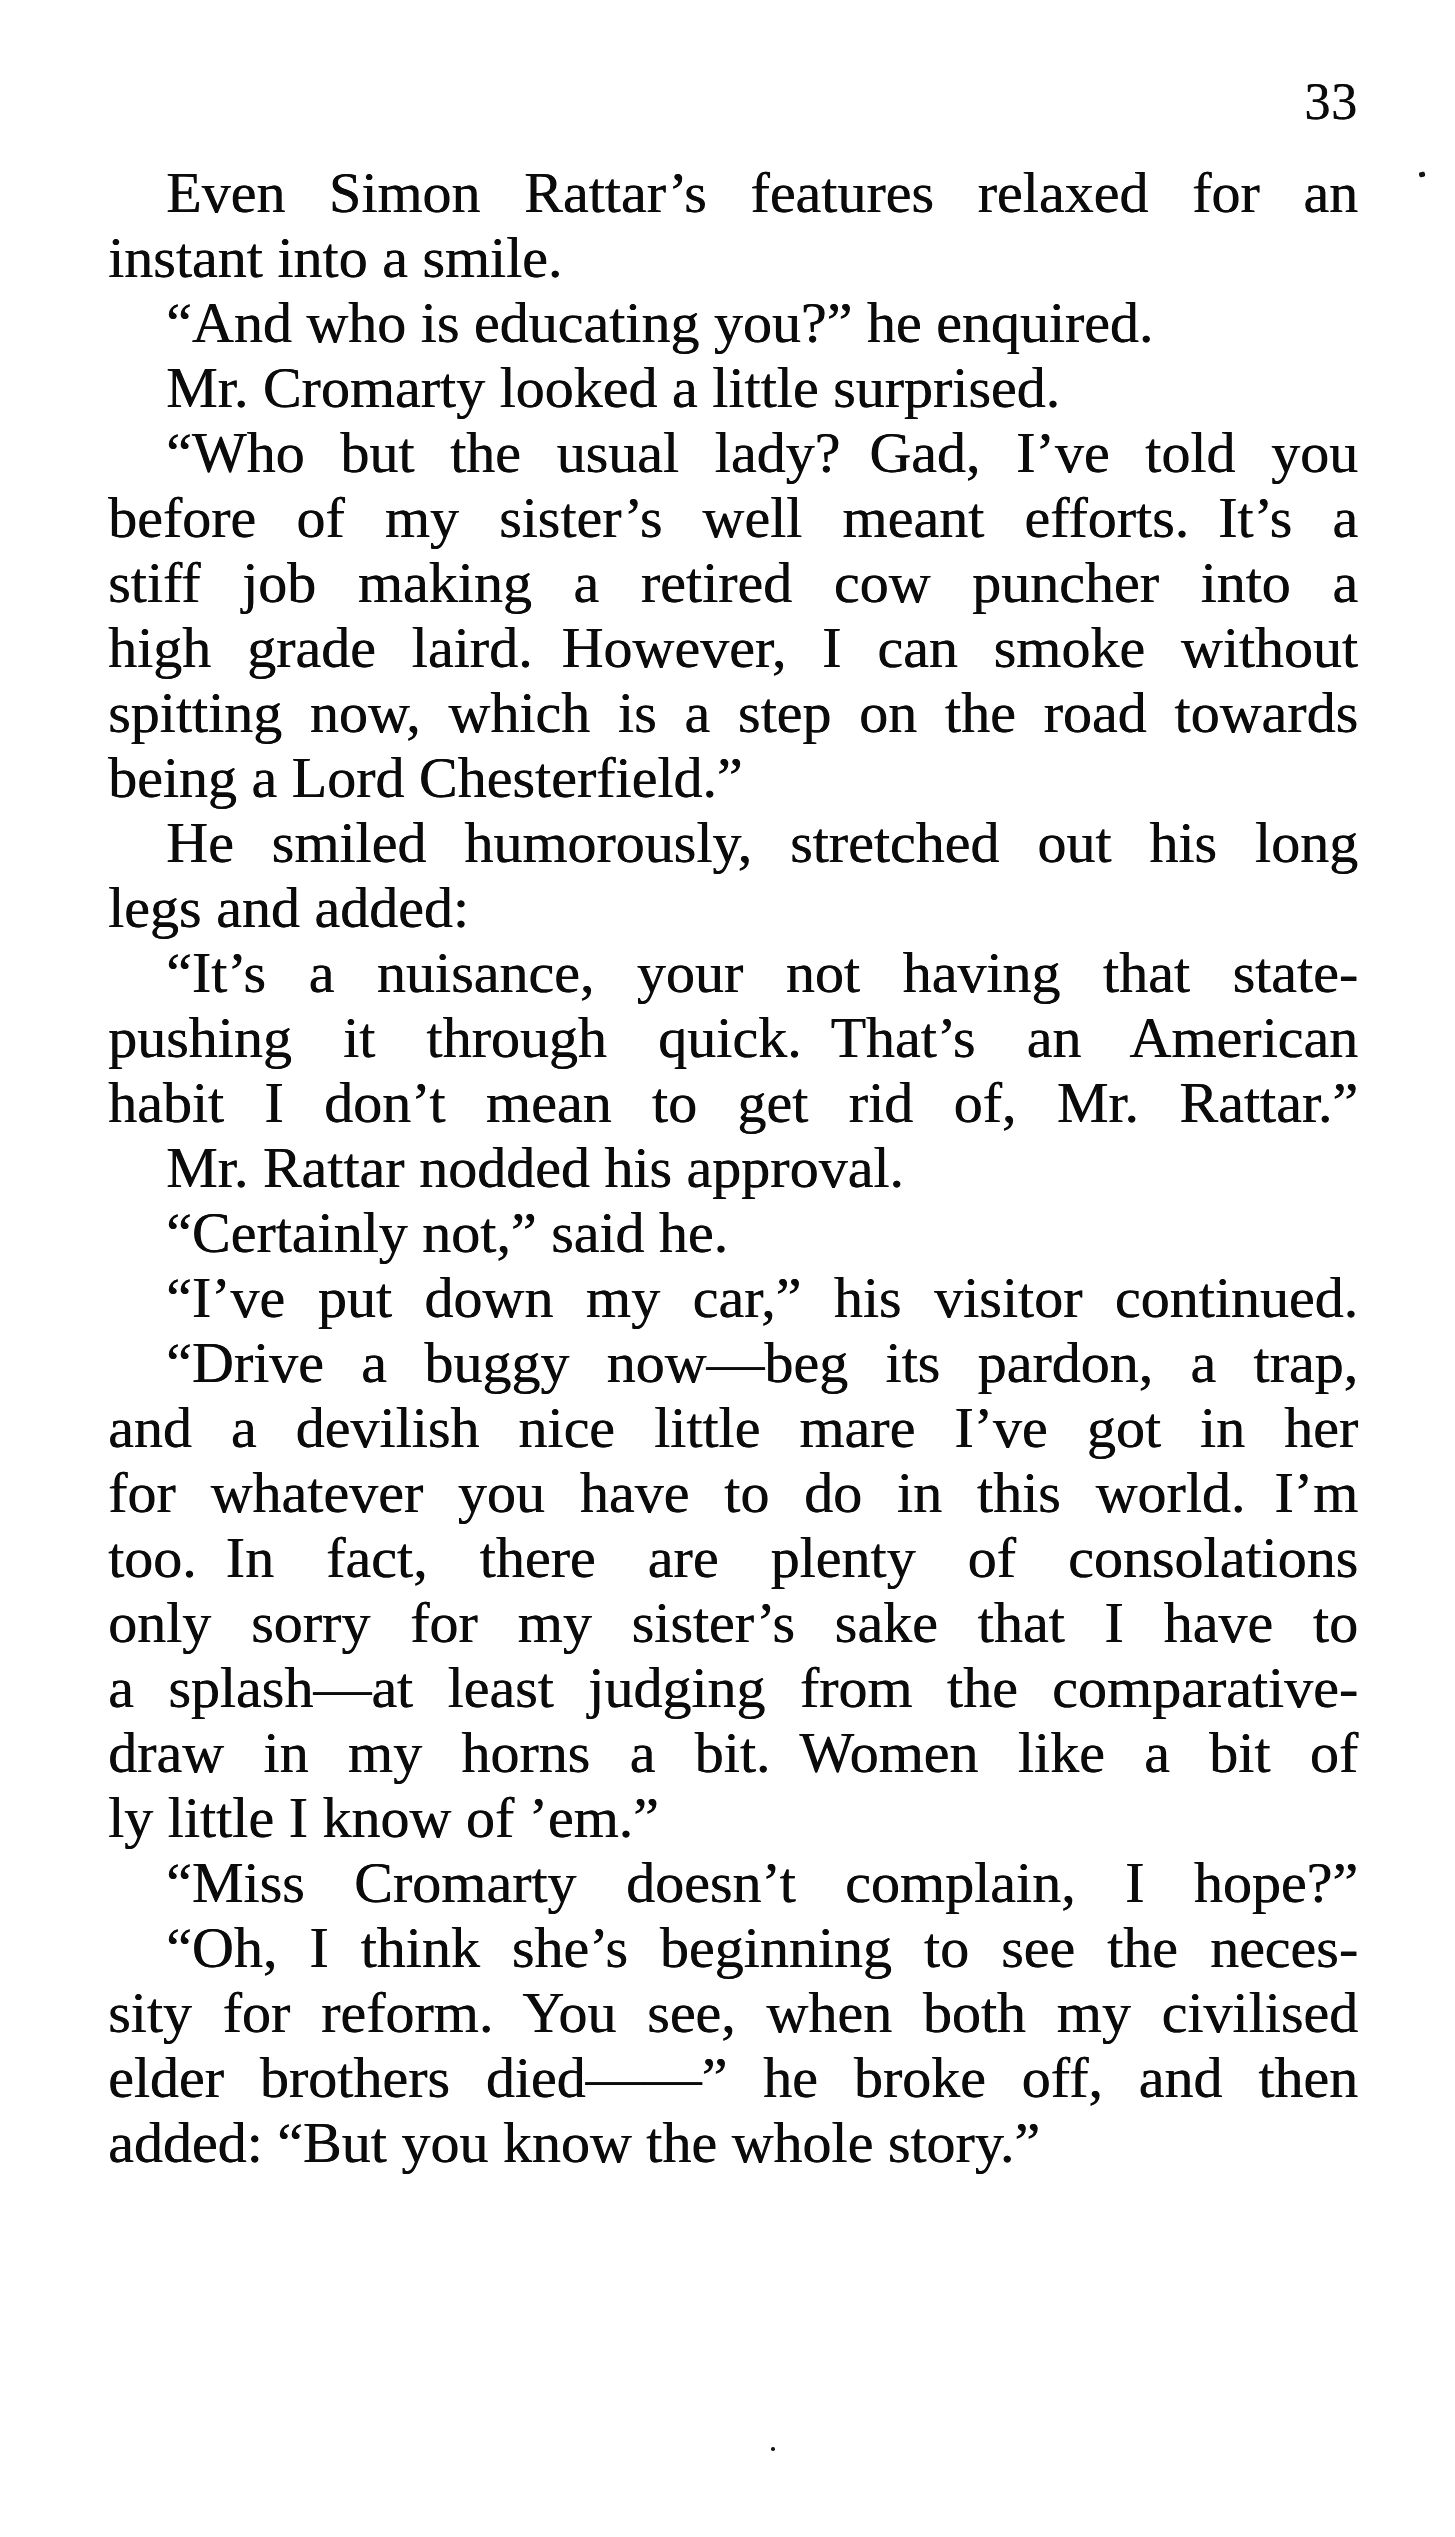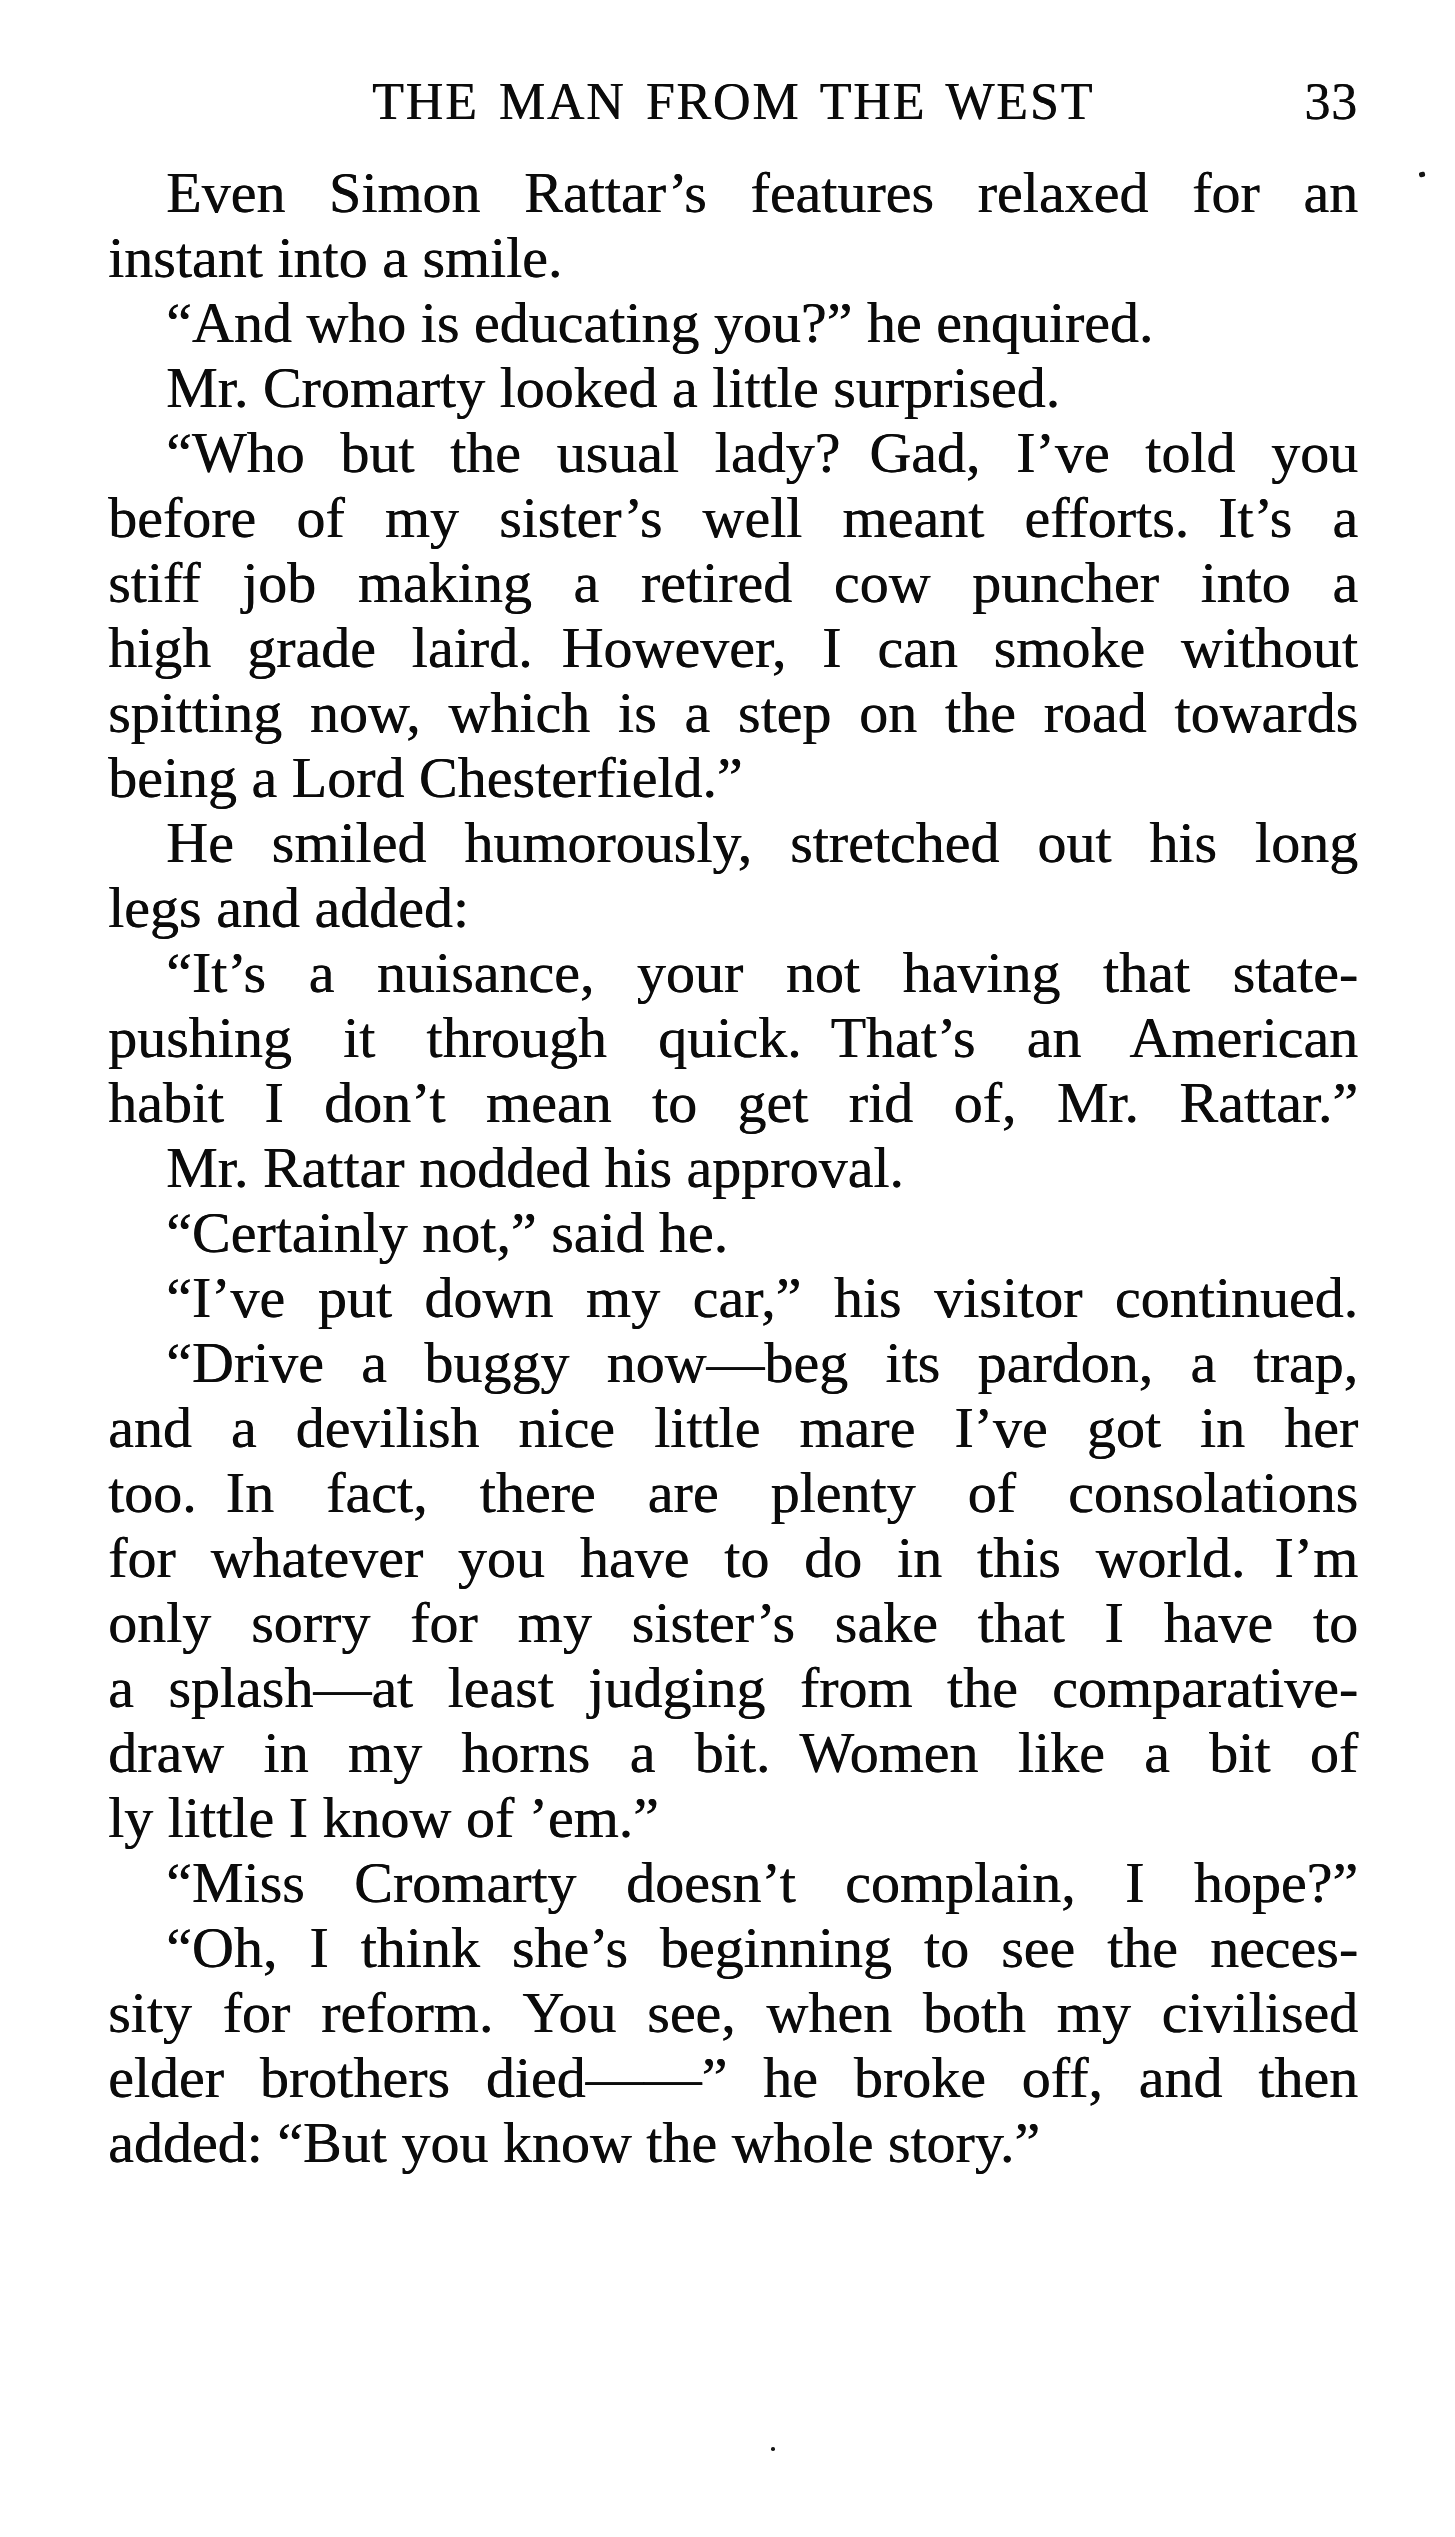--- a/index.html
+++ b/index.html
@@ -84,21 +84,20 @@
     height: 3.6px;
     border-radius: 50%;
   }
 </style>
 </head>
 <body>
 
 <div class="page">
 
   <header class="running-head">
-    <span class="head-title">THE MAN FROM THE WEST</span>
     <span class="page-num">33</span>
   </header>
 
   <main class="text-block">
       <div class="line indent just">Even Simon Rattar’s features relaxed for an</div>
       <div class="line">instant into a smile.</div>
       <div class="line indent">“And who is educating you?” he enquired.</div>
       <div class="line indent">Mr. Cromarty looked a little surprised.</div>
       <div class="line indent just">“Who but the usual lady? Gad, I’ve told you</div>
       <div class="line just">before of my sister’s well meant efforts. It’s a</div>
@@ -109,22 +108,22 @@
       <div class="line indent just">He smiled humorously, stretched out his long</div>
       <div class="line">legs and added:</div>
       <div class="line indent just">“It’s a nuisance, your not having that state-</div>
       <div class="line just">pushing it through quick. That’s an American</div>
       <div class="line just">habit I don’t mean to get rid of, Mr. Rattar.”</div>
       <div class="line indent">Mr. Rattar nodded his approval.</div>
       <div class="line indent">“Certainly not,” said he.</div>
       <div class="line indent just">“I’ve put down my car,” his visitor continued.</div>
       <div class="line indent just">“Drive a buggy now—beg its pardon, a trap,</div>
       <div class="line just">and a devilish nice little mare I’ve got in her</div>
+      <div class="line just">for whatever you have to do in this world. I’m</div>
       <div class="line just">too. In fact, there are plenty of consolations</div>
-      <div class="line just">for whatever you have to do in this world. I’m</div>
       <div class="line just">only sorry for my sister’s sake that I have to</div>
       <div class="line just">a splash—at least judging from the comparative-</div>
       <div class="line just">draw in my horns a bit. Women like a bit of</div>
       <div class="line">ly little I know of ’em.”</div>
       <div class="line indent just">“Miss Cromarty doesn’t complain, I hope?”</div>
       <div class="line indent just">“Oh, I think she’s beginning to see the neces-</div>
       <div class="line just">sity for reform. You see, when both my civilised</div>
       <div class="line just">elder brothers died——” he broke off, and then</div>
       <div class="line">added: “But you know the whole story.”</div>
     </main>

